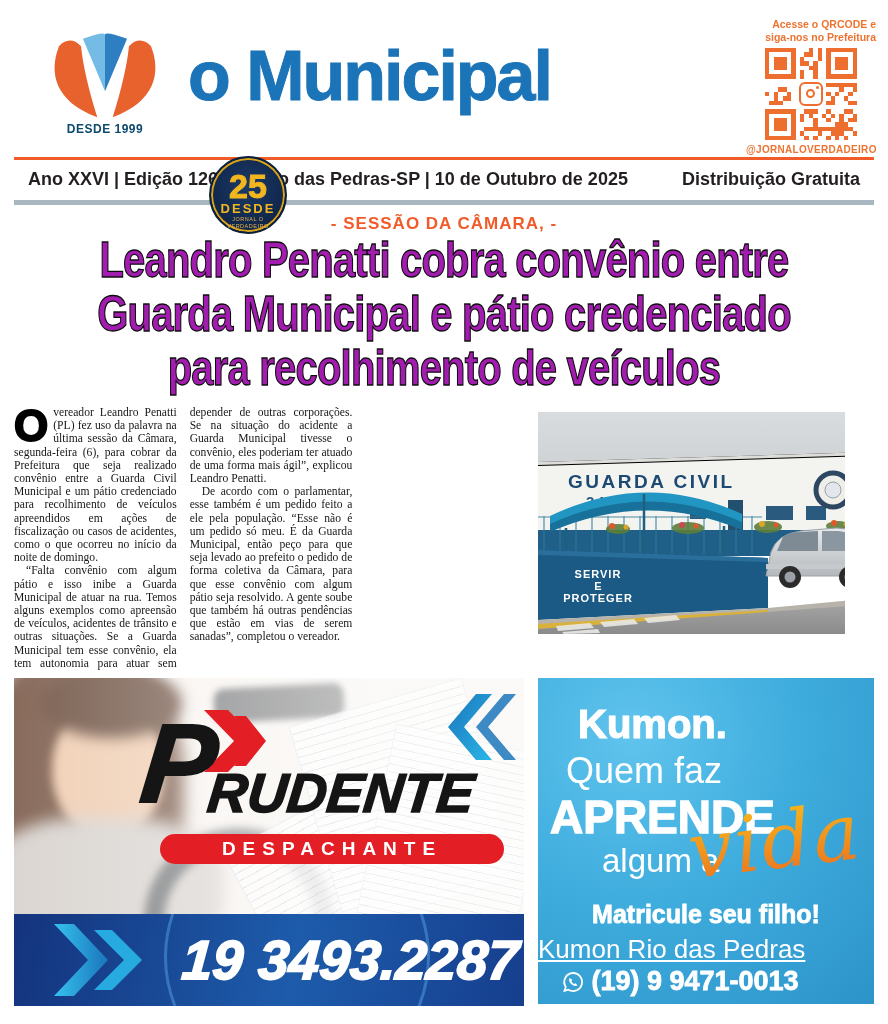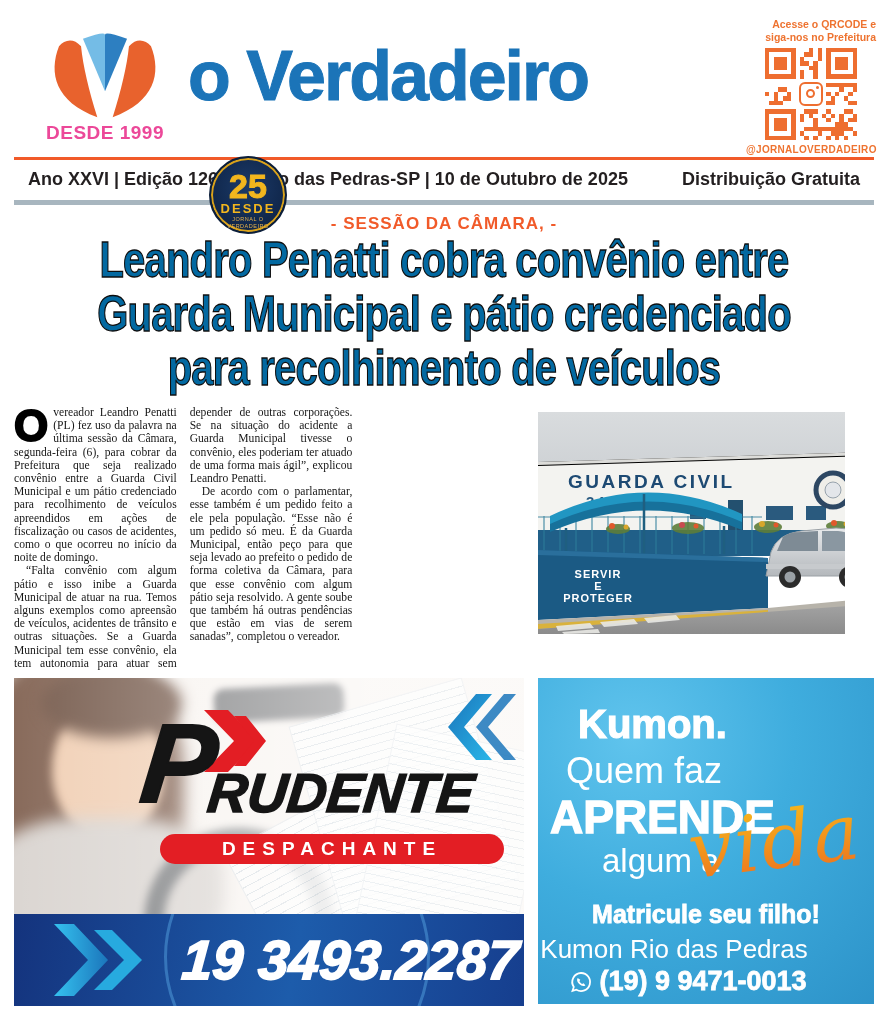--- a/index.html
+++ b/index.html
@@ -2,21 +2,21 @@
 <html lang="pt-BR"><head>
 <meta charset="utf-8">
 <style>
   * { margin:0; padding:0; box-sizing:border-box; }
   body { background:#ffffff; font-family:"Liberation Sans", sans-serif; }
   .page { position:relative; width:888px; height:1024px; margin:0 auto; background:#fff; overflow:hidden; }
 
   
   .v-icon { position:absolute; left:44px; top:30px; width:122px; height:92px; }
   .since { position:absolute; left:44px; top:122px; width:122px; text-align:center;
-           font-size:19px; font-weight:bold; color:#ec4899; letter-spacing:.5px; }
+           font-size:12px; font-weight:bold; color:#0c4a6e; letter-spacing:.5px; }
   .logo-text { position:absolute; left:188px; top:34px; width:560px; height:86px;
                font-size:70px; line-height:84px; font-weight:bold; color:#1b74b8;
                letter-spacing:-2px; -webkit-text-stroke:1px #1b74b8; white-space:nowrap; }
   .tagline { position:absolute; left:75px; top:120px; width:710px; text-align:center;
              font-size:24px; font-weight:bold; color:#5b8096; }
   .qr-block { position:absolute; left:746px; top:18px; width:130px; text-align:center; }
   .qr-cap { font-size:10.5px; line-height:12.5px; font-weight:bold; color:#ee7330;text-align:right; }
   .qr-wrap { position:relative; width:92px; height:92px; margin:5px auto 4px auto; }
   .qr-wrap svg { width:92px; height:92px; display:block; }
   .ig-icon { position:absolute; left:34px; top:34px; width:24px; height:24px;
@@ -41,21 +41,21 @@
              text-align:center; z-index:5; }
   .badge25 .num { display:block; margin-top:12px; font-size:34px; line-height:32px; font-weight:bold;
                   color:#f2b61e; -webkit-text-stroke:1px #f2b61e; }
   .badge25 .lbl { display:block; font-size:13px; line-height:14px; font-weight:bold;
                   color:#f2b61e; letter-spacing:2px; }
   .badge25 .ftr { display:block; font-size:5.5px; line-height:7px; color:#e8b34c; letter-spacing:.5px; }
 
   
   .kicker { position:absolute; left:0; right:0; top:214px; text-align:center;
             font-size:17px; font-weight:bold; color:#f15a29; letter-spacing:1px; }
-  .headline { position:absolute; left:0; right:0; top:233px; text-align:center; color:#0369a1; }
+  .headline { position:absolute; left:0; right:0; top:233px; text-align:center; color:#a21caf; }
   .hl-line { display:block; white-space:nowrap; font-weight:bold; font-size:50px; line-height:54px;
              letter-spacing:-1px; transform:scaleX(.8); transform-origin:50% 50%;
              -webkit-text-stroke:1.3px #0d0d0d; }
 
   
   .cols { position:absolute; left:14px; top:406px; width:514px; height:268px;
           column-count:3; column-gap:13px; column-fill:auto;
           font-family:"Liberation Serif", serif; font-size:11.6px; line-height:13.2px;
           text-align:justify; color:#161616; hyphens:auto; }
   .cols p { margin:0; }
@@ -110,38 +110,38 @@
   .k-l1 { position:absolute; left:28px; top:72px; font-size:36px; }
   .k-l2 { position:absolute; left:12px; top:112px; font-size:46px; font-weight:bold; -webkit-text-stroke:1.4px #fff; }
   .k-l3 { position:absolute; left:64px; top:164px; font-size:33px; }
   .k-script { position:absolute; left:150px; top:118px; font-family:"DejaVu Serif", serif; font-style:italic;
               font-size:78px; transform:rotate(-7deg); letter-spacing:2px;
               color:#f0891d;
               background:linear-gradient(180deg,#f7b61b 10%, #ee7d1e 80%);
               -webkit-background-clip:text; background-clip:text; -webkit-text-fill-color:transparent; }
   .k-cta { position:absolute; left:0; width:336px; top:222px; text-align:center; font-size:25px;
            font-weight:bold; -webkit-text-stroke:.8px #fff; }
-  .k-unit { position:absolute; left:0; width:272px; top:256px; text-align:center; font-size:26px; }
-  .k-phone-row { position:absolute; left:8px; width:284px; top:288px; text-align:center; font-size:27px;
+  .k-unit { position:absolute; left:0; width:272px; top:256px; text-align:left; font-size:26px;text-decoration:underline; }
+  .k-phone-row { position:absolute; left:0; width:284px; top:288px; text-align:center; font-size:27px;
                  font-weight:bold; -webkit-text-stroke:.8px #fff; }
   .k-phone-row svg { vertical-align:-4px; margin-right:6px; }
 </style>
 </head>
 <body>
 
 <div class="page">
 
   <svg class="v-icon" viewBox="0 0 122 96">
     <path d="M13 17 C2 45 9 75 53 91 C44 63 38 37 36 17 C28 8 19 10 13 17 Z" fill="#e8622d"></path>
     <path d="M109 17 C120 45 113 75 69 91 C78 63 84 37 86 17 C94 8 103 10 109 17 Z" fill="#e8622d"></path>
     <path d="M38 9 Q61 1 61 5 L61 64 Z" fill="#74bce6"></path>
     <path d="M84 9 Q61 1 61 5 L61 64 Z" fill="#2d7fc1"></path>
   </svg>
   <div class="since">DESDE 1999</div>
-  <div class="logo-text">o Verdadeiro</div>
+  <div class="logo-text">o Municipal</div>
 
   <div class="qr-block">
     <div class="qr-cap">
       <span>Acesse o QRCODE e</span><br>
       <span>siga-nos no Prefeitura</span>
     </div>
     <div class="qr-wrap">
       <svg id="qr-svg" viewBox="0 0 21 21" shape-rendering="crispEdges" fill="#ee6e30">
           <rect x="0" y="0" width="7" height="7"></rect>
           <rect x="1" y="1" width="5" height="5" fill="#ffffff"></rect>

